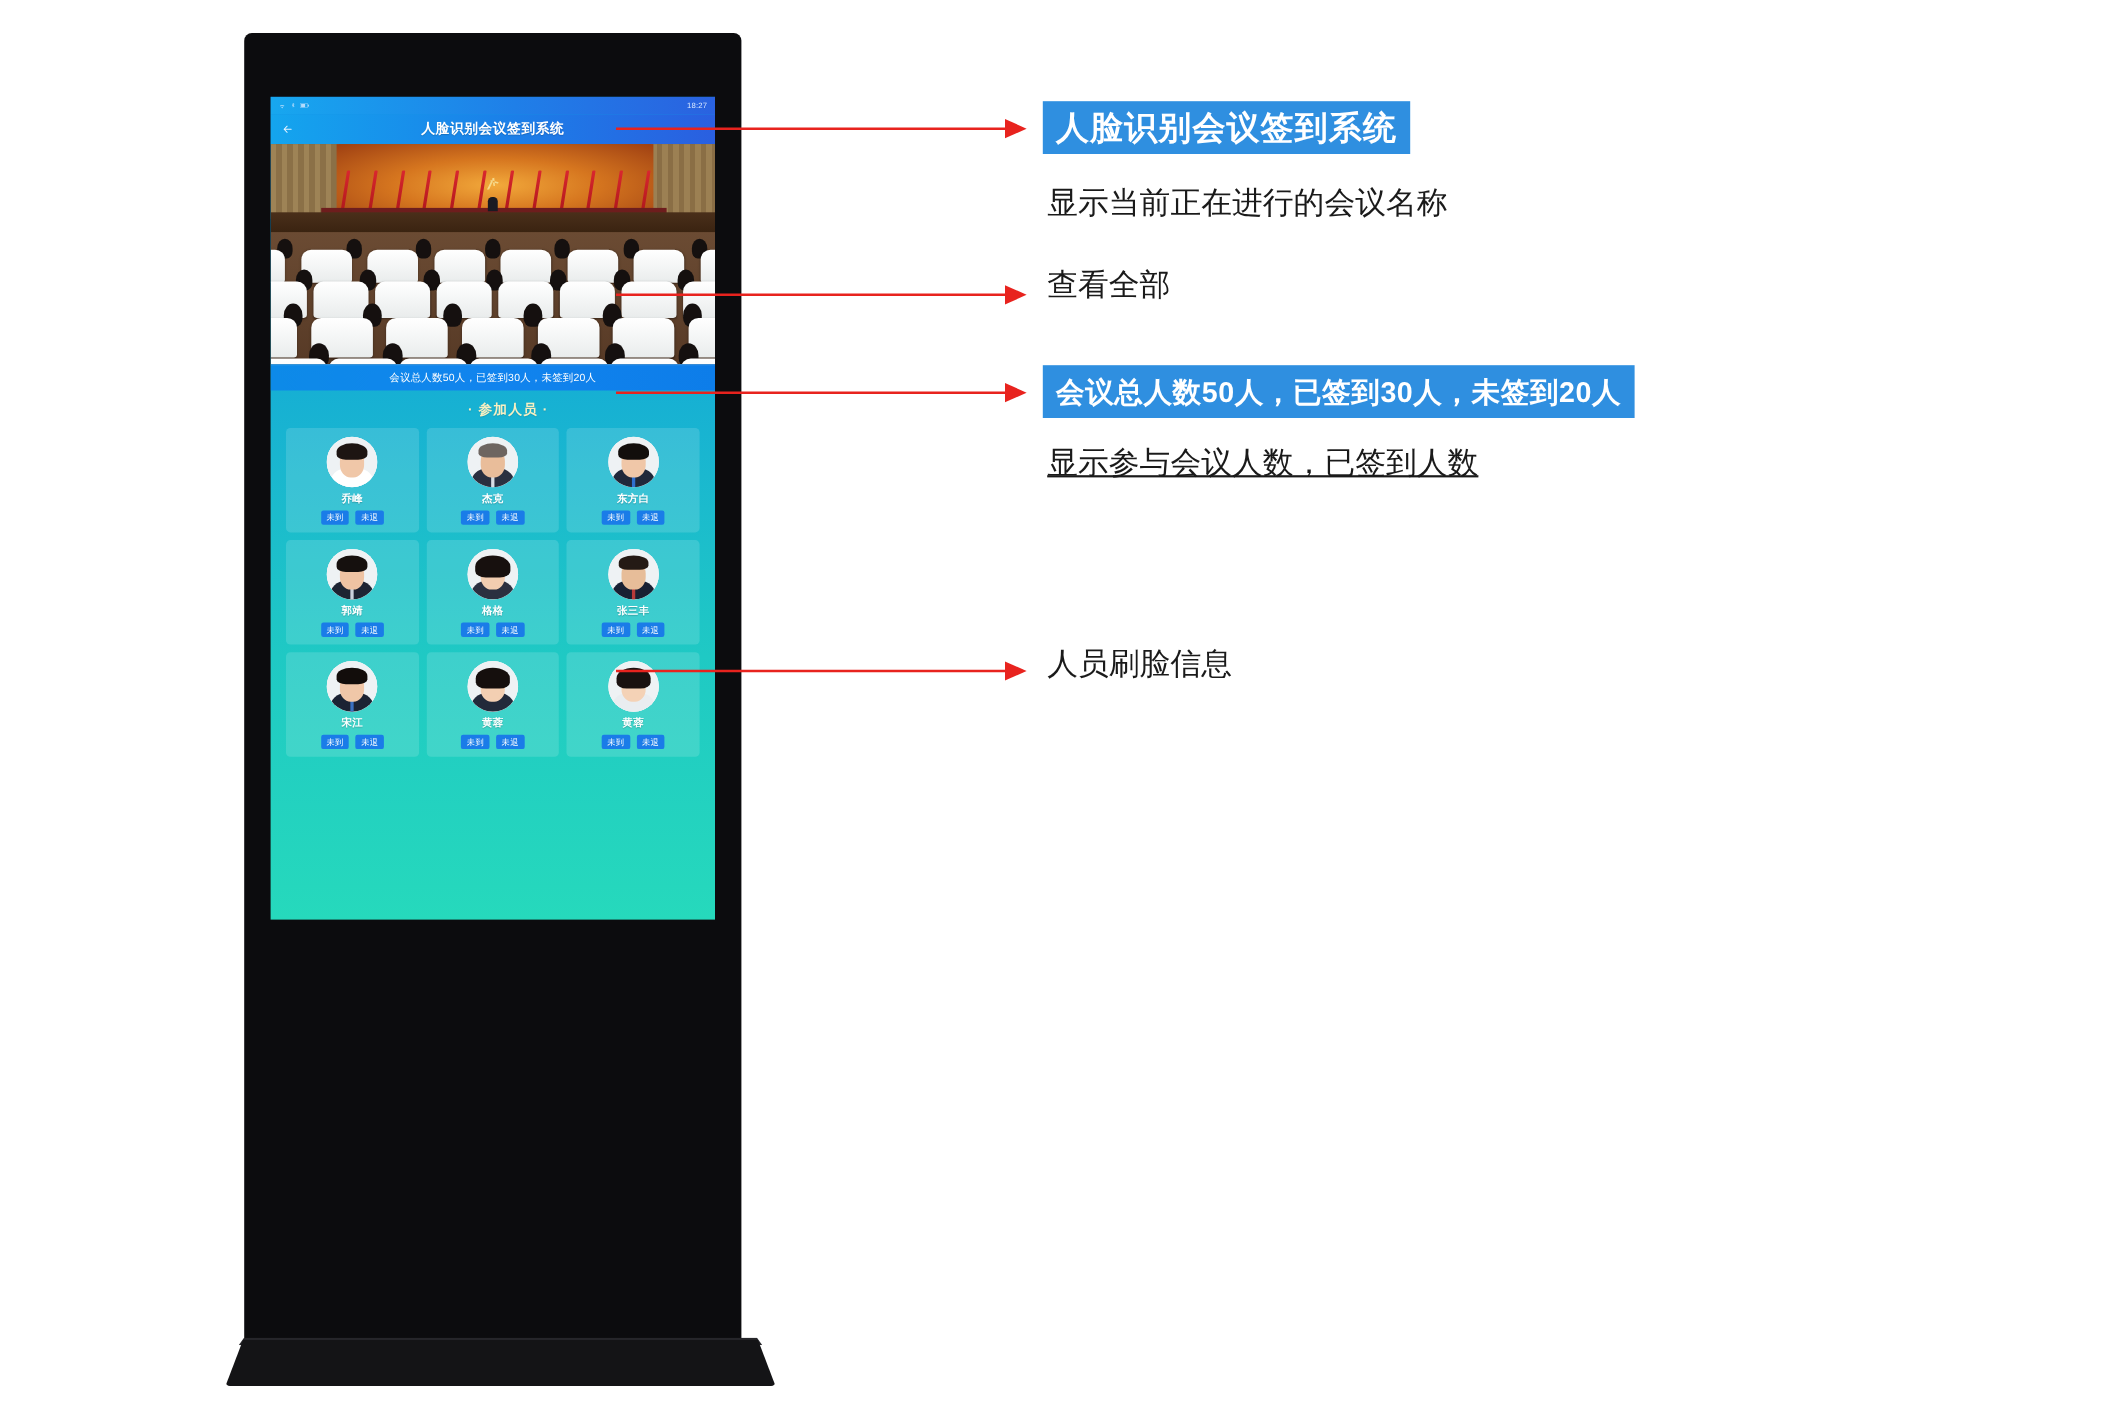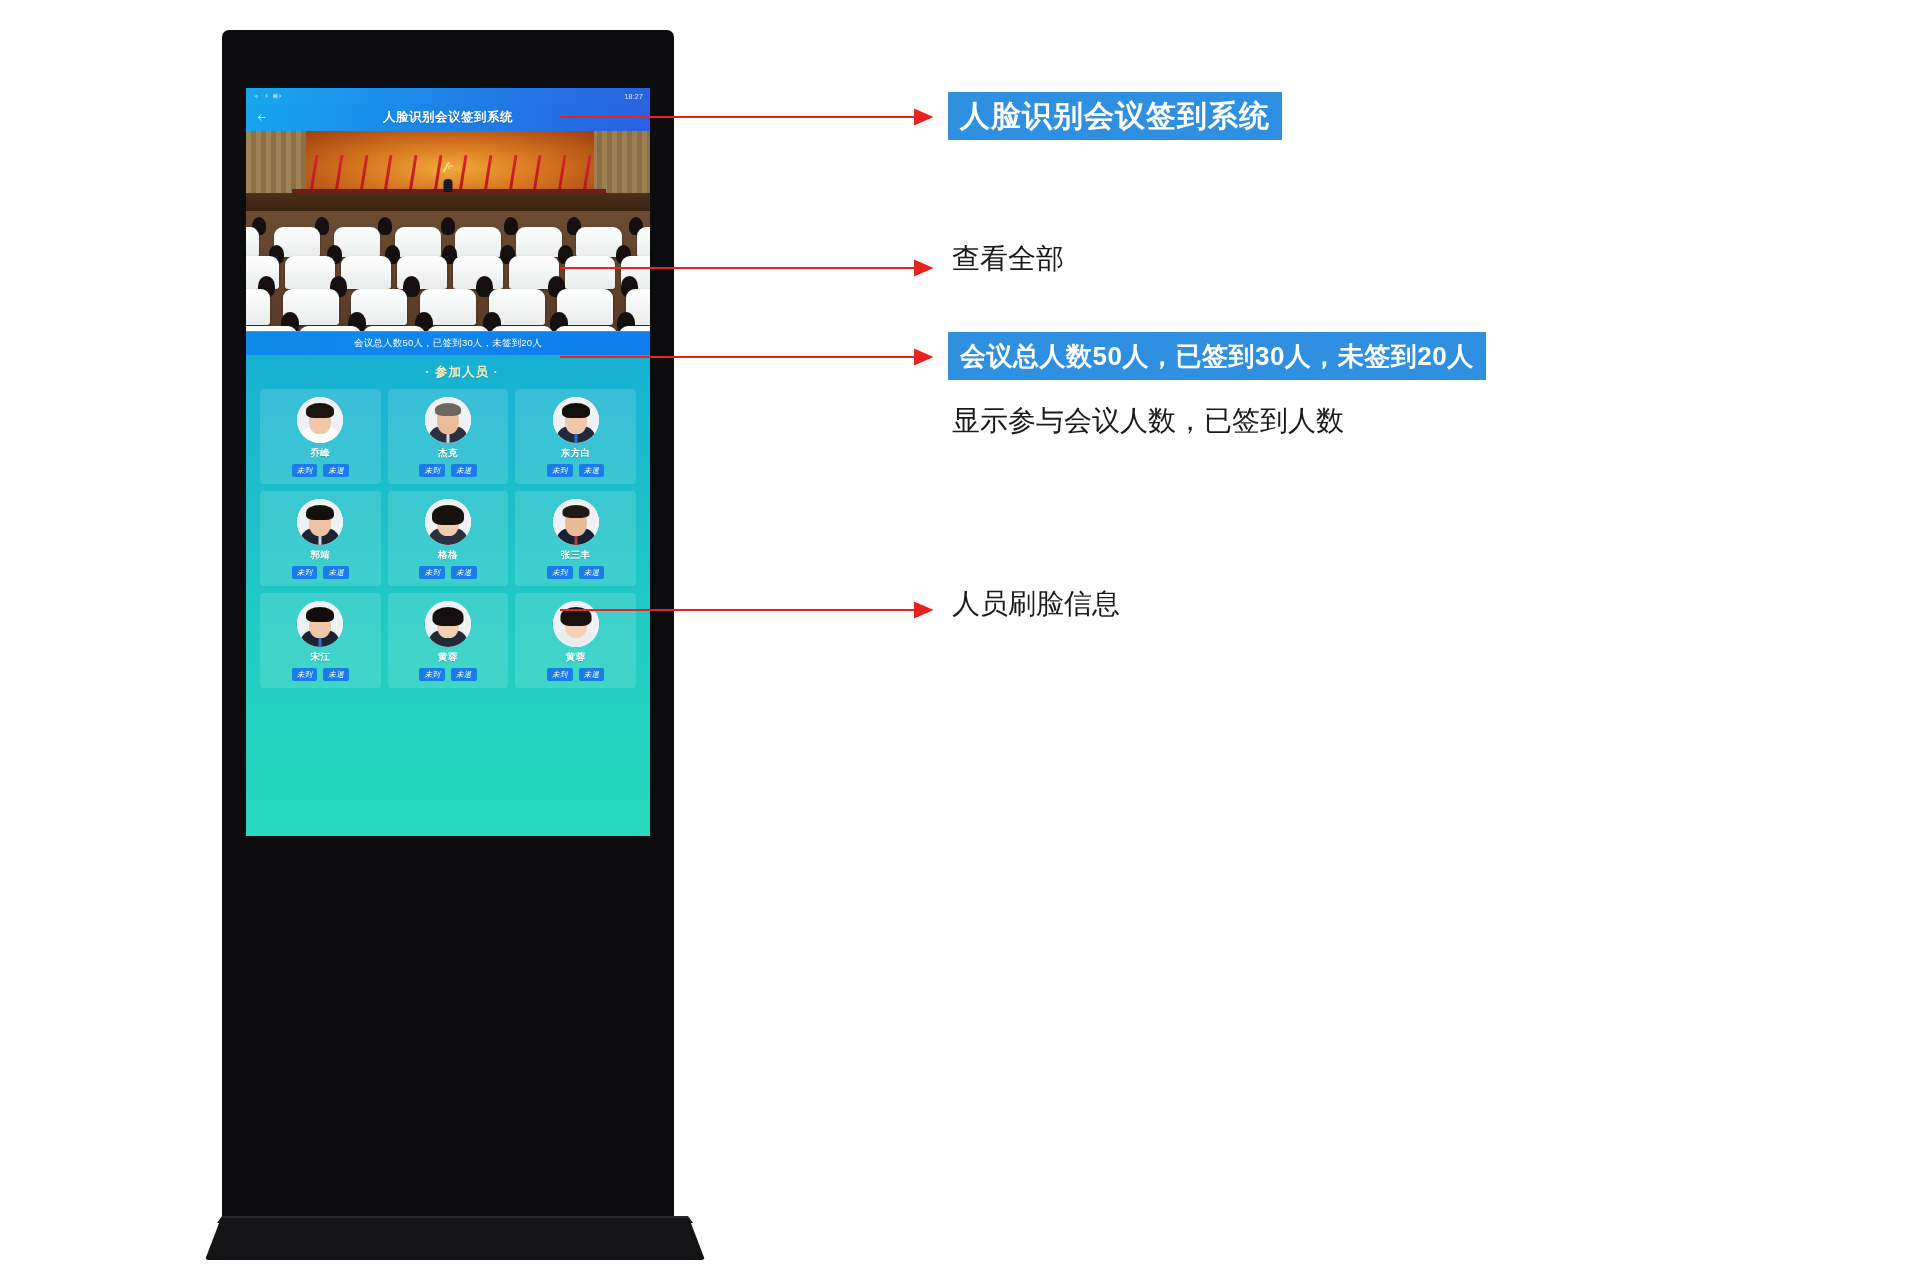--- a/index.html
+++ b/index.html
@@ -143,21 +143,21 @@
      border-radius: 14px 14px 0 0; }
   .av-tie { position:absolute; left:50%; bottom:0; transform:translateX(-50%);
      width:3px; height:11px; }
   .name {
     color:#ffffff; font-size:9.5px; font-weight:600; letter-spacing:.4px;
     text-shadow:0 1px 1px rgba(0,0,0,.2);
   }
   .badges { display:flex; gap:6px; }
   .badge {
     background:#1a7ce8; color:#ffffff; font-size:7.5px;
-    padding:1.5px 5px; border-radius:2px; letter-spacing:.3px;font-style:italic;
+    padding:1.5px 5px; border-radius:2px; letter-spacing:.3px;
   }
 
   
   .footer {
     margin-top:auto; height: 46px; position:relative;
     display:flex; align-items:center;
   }
   .page-count {
     position:absolute; left:0; right:0; text-align:center;
     color:#ffffff; font-size:14px; font-weight:700; letter-spacing:.5px;
@@ -470,22 +470,23 @@
       </marker>
     </defs>
     <line x1="560" y1="117" x2="930" y2="117" stroke="#e8231e" stroke-width="2.2" marker-end="url(#ah)"></line>
     <line x1="560" y1="268" x2="930" y2="268" stroke="#e8231e" stroke-width="2.2" marker-end="url(#ah)"></line>
     <line x1="560" y1="357" x2="930" y2="357" stroke="#e8231e" stroke-width="2.2" marker-end="url(#ah)"></line>
     <line x1="560" y1="610" x2="930" y2="610" stroke="#e8231e" stroke-width="2.2" marker-end="url(#ah)"></line>
   </svg>
 
   <div class="hl" style="left:948px; top:92px; height:48px; font-size:30px; letter-spacing:1px;">人脸识别会议签到系统</div>
 
+  <div class="ann-text" style="left:952px; top:166px; font-size:28px;">显示当前正在进行的会议名称</div>
 
   <div class="ann-text" style="left:952px; top:240px; font-size:28px;">查看全部</div>
 
   <div class="hl" style="left:948px; top:332px; height:48px; font-size:26px; letter-spacing:.5px;">会议总人数50人，已签到30人，未签到20人</div>
 
-  <div class="ann-text" style="left:952px; top:402px; font-size:28px;">显示参与会议人数，已签到人数</div>
+  <div class="ann-text" style="left:952px; top:402px; font-size:28px;text-decoration:underline;">显示参与会议人数，已签到人数</div>
 
   <div class="ann-text" style="left:952px; top:585px; font-size:28px;">人员刷脸信息</div>
 
 </div>
 
 </body></html>

